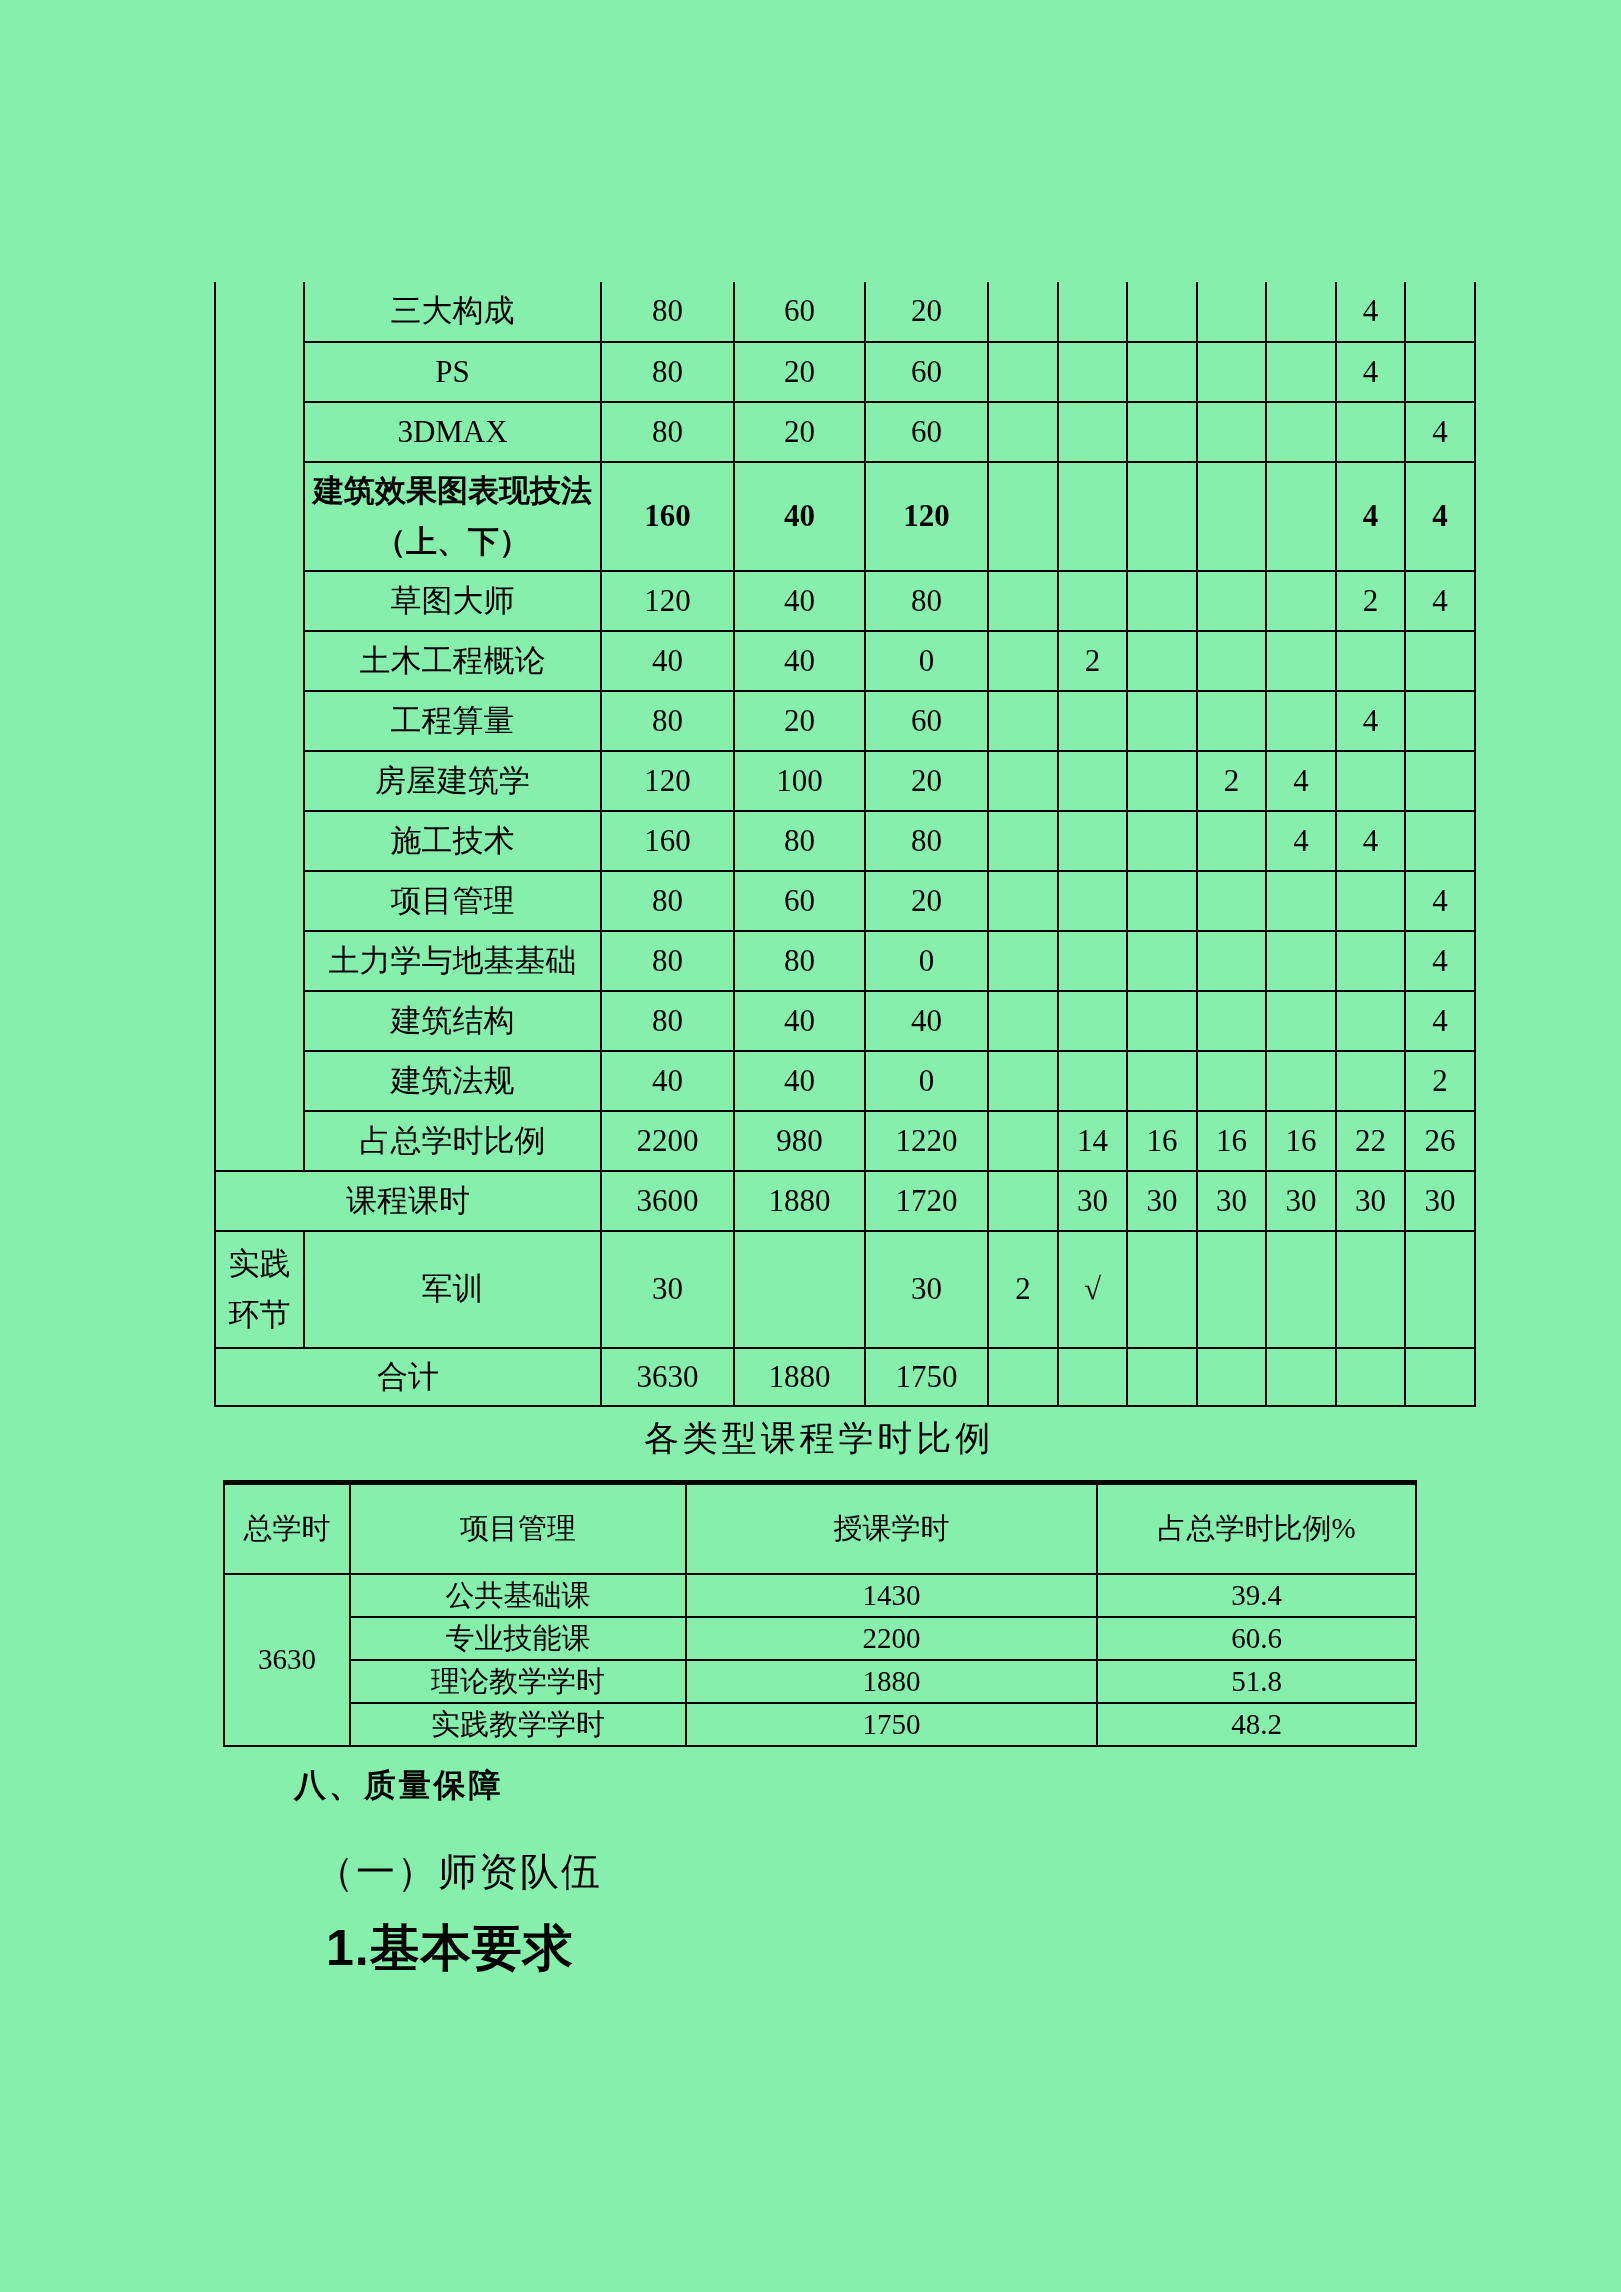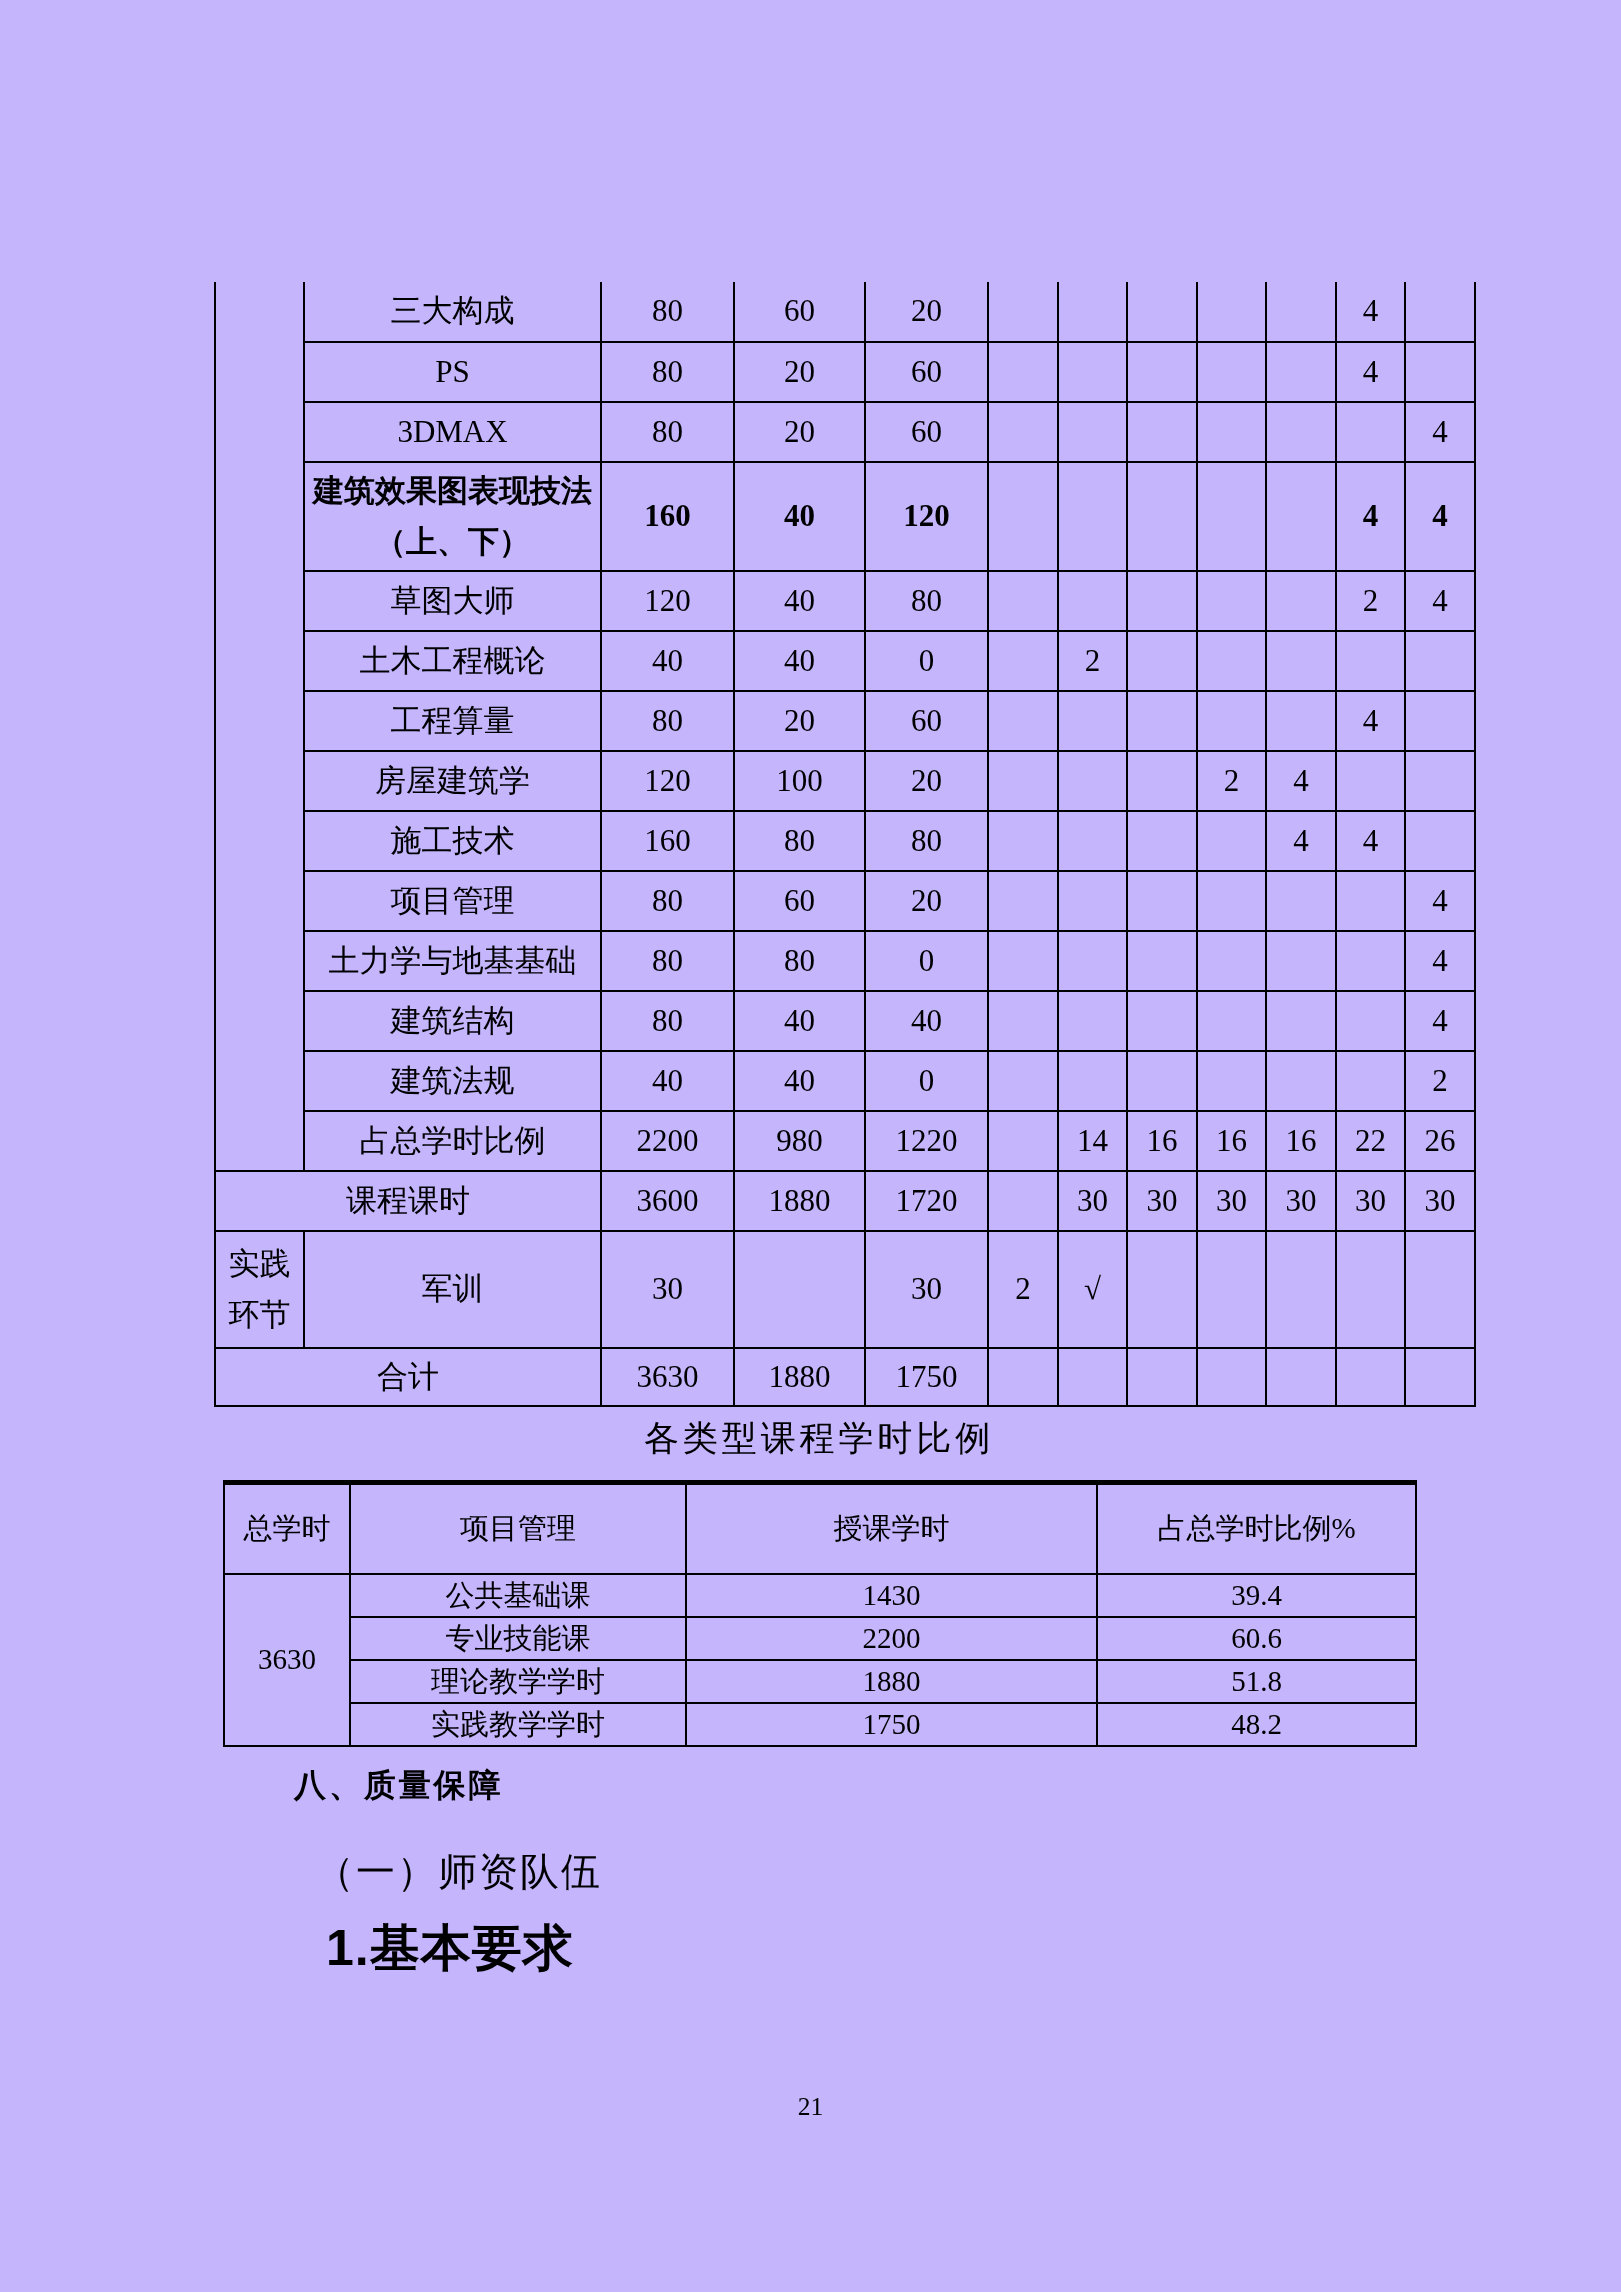--- a/index.html
+++ b/index.html
@@ -1,17 +1,17 @@
 <!DOCTYPE html>
 <html><head>
 <meta charset="utf-8">
 <style>
   html,body { margin:0; padding:0; background:#888; }
   .page {
-    position:relative; width:1621px; height:2293px; background:#c4b5fd;
+    position:relative; width:1621px; height:2293px; background:#86efac;
     font-family:"Liberation Serif","DejaVu Serif",serif; color:#000;
     overflow:hidden; margin:0 auto;
   }
   table { border-collapse:collapse; table-layout:fixed; position:absolute; }
   
   .t1 { left:214px; top:282px; width:1259px; border-top:hidden; }
   .t1 td {
     border:2px solid #000; text-align:center; vertical-align:middle;
     font-size:31px; padding:0; white-space:pre-line; line-height:1.62;
     overflow:hidden;
@@ -338,16 +338,15 @@
         <td>1750</td>
         <td>48.2</td>
       </tr>
     </tbody>
   </table>
 
   <div class="h1">八、质量保障</div>
   <div class="h2">（一）师资队伍</div>
   <div class="h3">1.基本要求</div>
 
-  <div class="pagenum">21</div>
 
 </div>
 
 
 </body></html>

